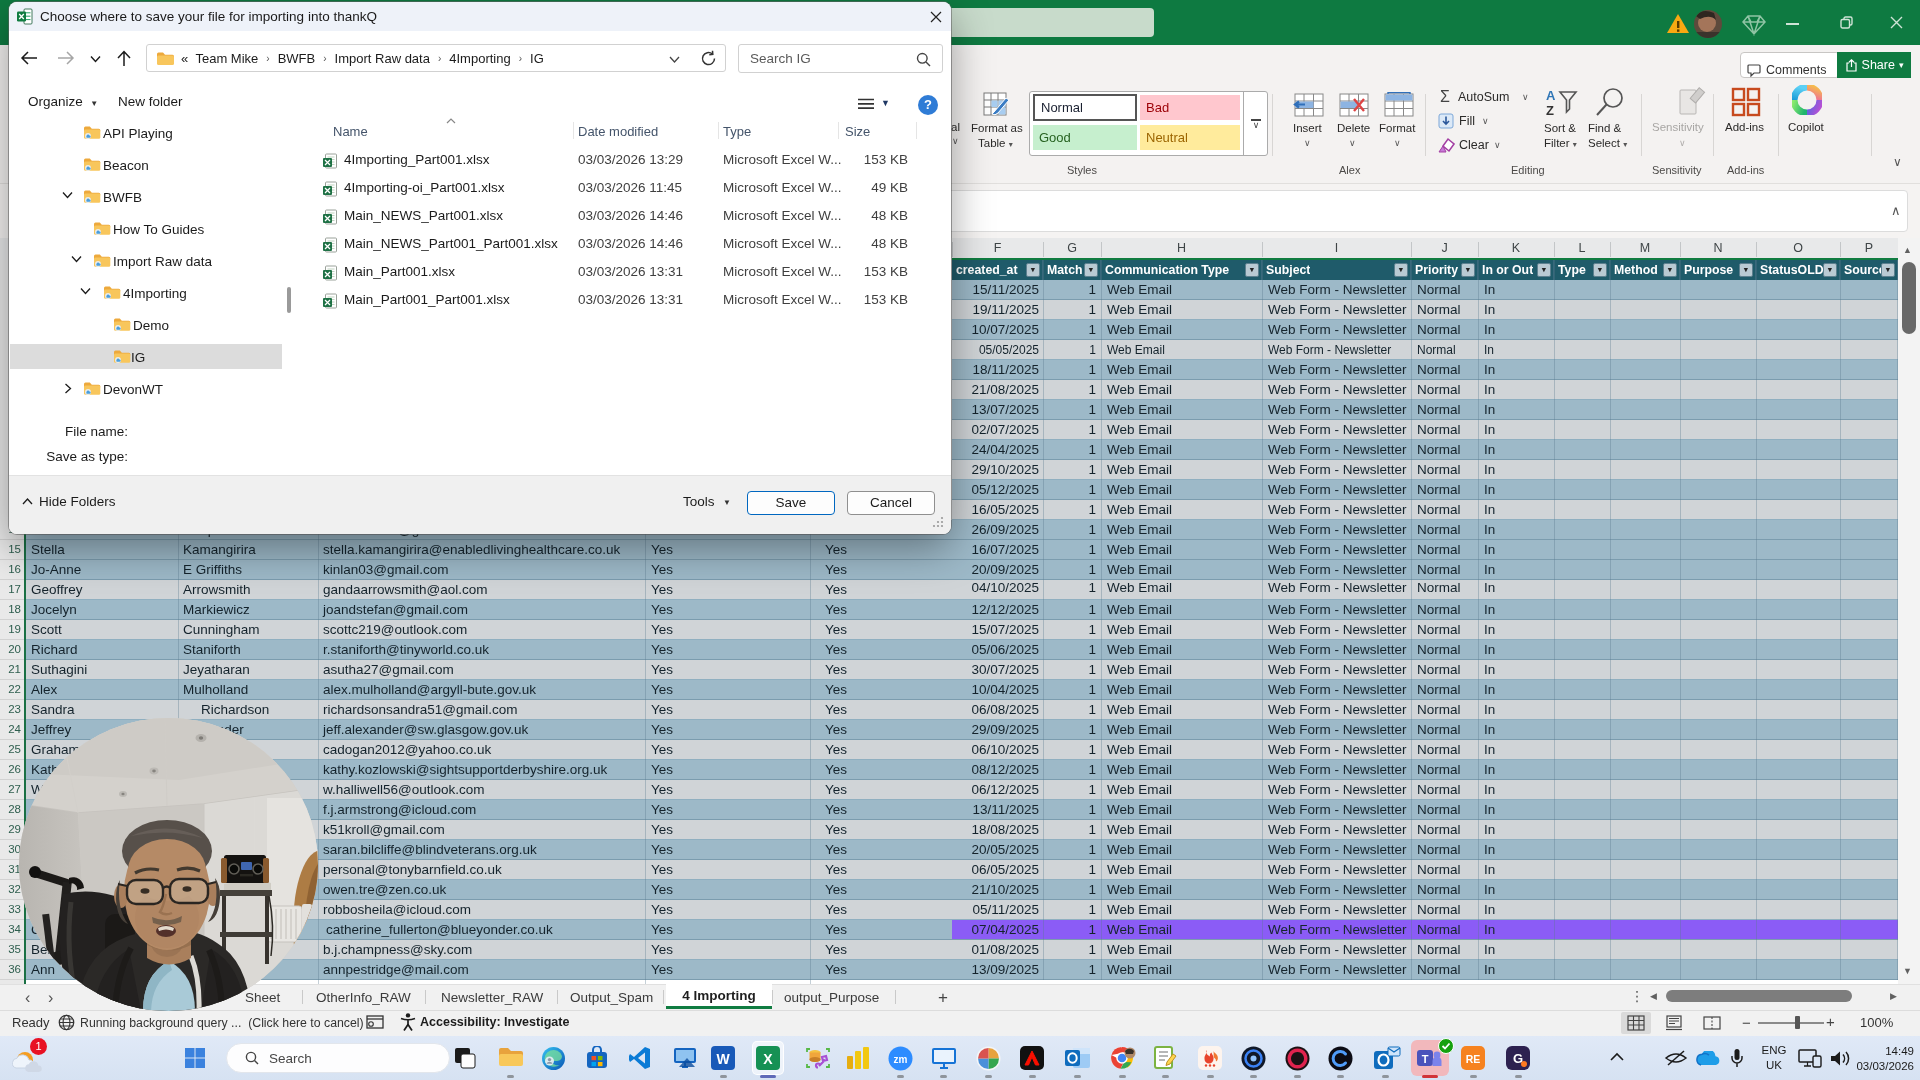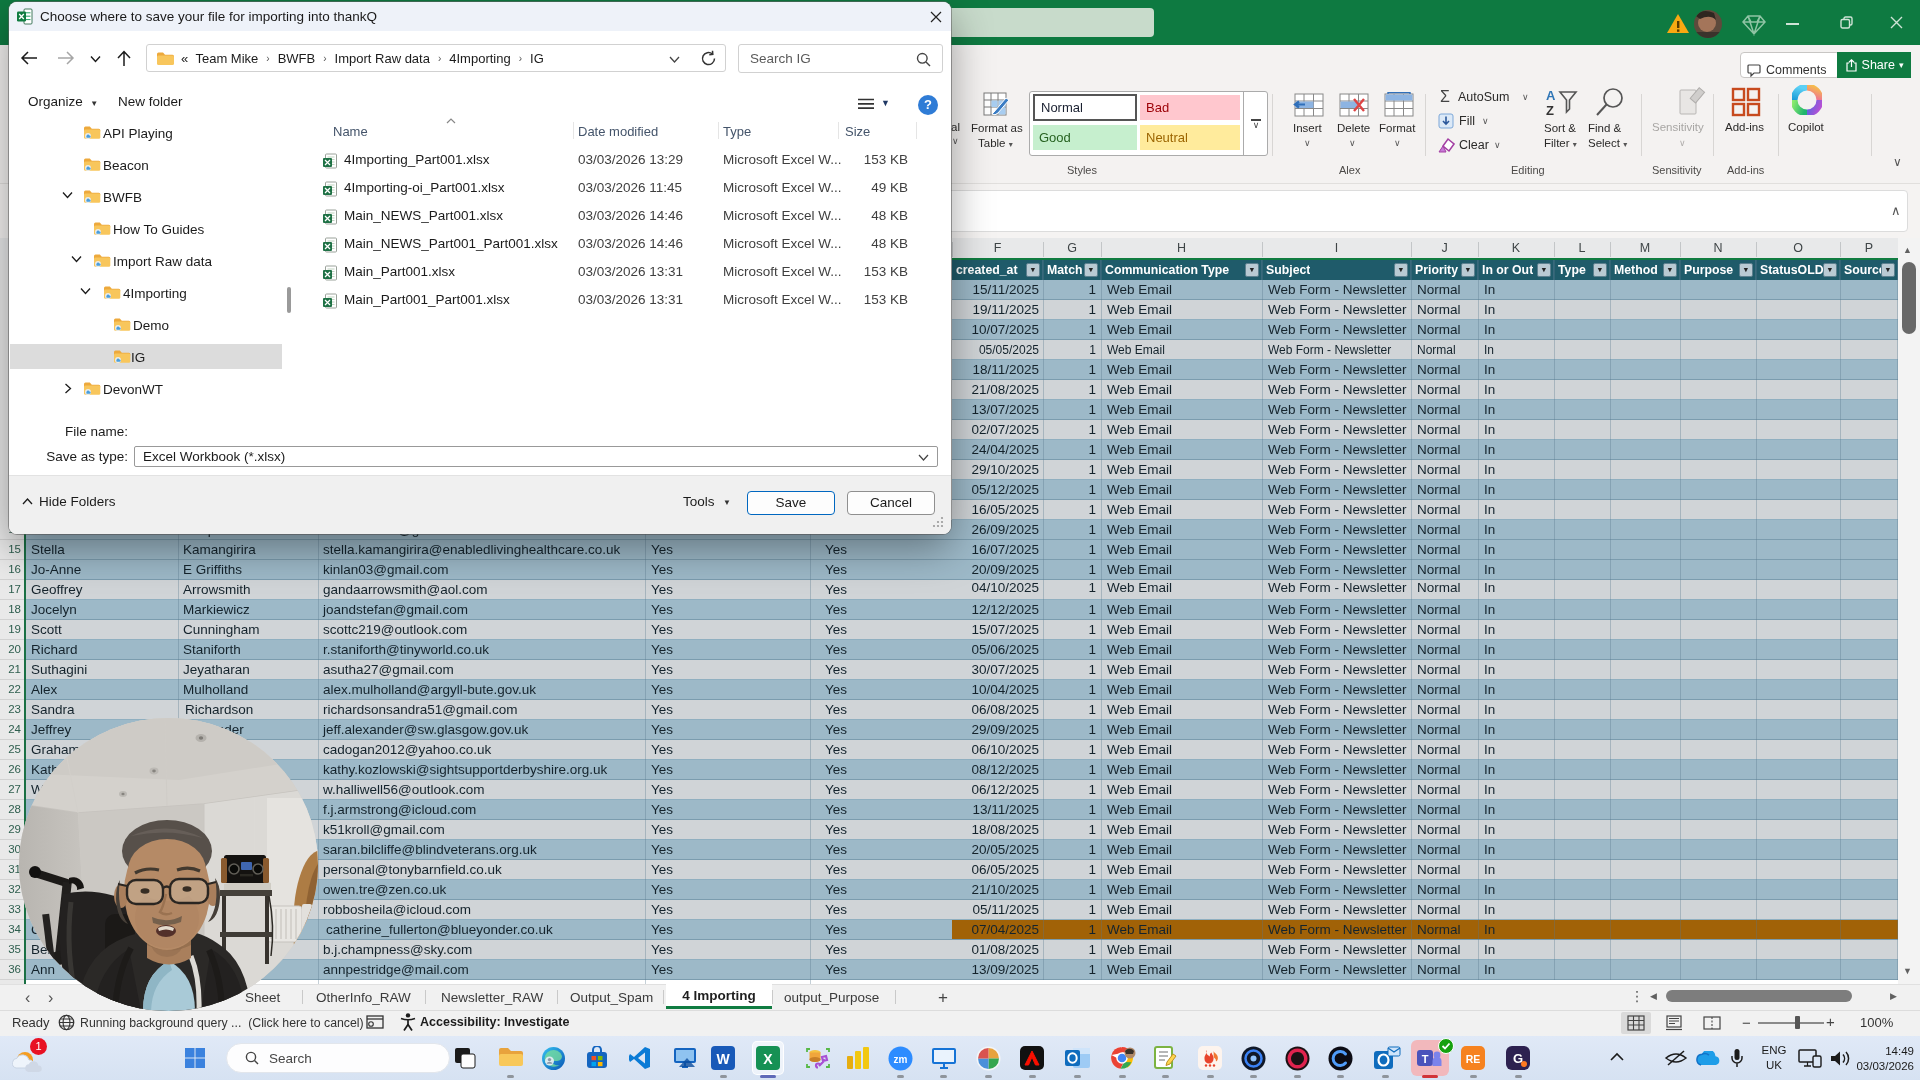--- a/index.html
+++ b/index.html
@@ -522,21 +522,21 @@
     <div style="width:76px;padding-left:6px">In</div>
   </div>
 <div class="ab" style="left:952px;top:900px;width:946px;height:20px;background:#d0d4d7;border-bottom:1px solid #8fafc0;display:flex;align-items:center;font-size:13.5px;color:#14232c">
     <div style="width:91px;text-align:right;padding-right:4px">05/11/2025</div>
     <div style="width:58px;text-align:right;padding-right:5px">1</div>
     <div style="width:161px;padding-left:6px">Web Email</div>
     <div style="width:149px;padding-left:6px">Web Form - Newsletter</div>
     <div style="width:67px;padding-left:6px">Normal</div>
     <div style="width:76px;padding-left:6px">In</div>
   </div>
-<div class="ab" style="left:952px;top:920px;width:946px;height:20px;background:#a16207;border-bottom:1px solid #7b9cae;display:flex;align-items:center;font-size:13.5px;color:#14232c">
+<div class="ab" style="left:952px;top:920px;width:946px;height:20px;background:#8b5cf6;border-bottom:1px solid #7b9cae;display:flex;align-items:center;font-size:13.5px;color:#14232c">
     <div style="width:91px;text-align:right;padding-right:4px">07/04/2025</div>
     <div style="width:58px;text-align:right;padding-right:5px">1</div>
     <div style="width:161px;padding-left:6px">Web Email</div>
     <div style="width:149px;padding-left:6px">Web Form - Newsletter</div>
     <div style="width:67px;padding-left:6px">Normal</div>
     <div style="width:76px;padding-left:6px">In</div>
   </div>
 <div class="ab" style="left:952px;top:940px;width:946px;height:20px;background:#d0d4d7;border-bottom:1px solid #8fafc0;display:flex;align-items:center;font-size:13.5px;color:#14232c">
     <div style="width:91px;text-align:right;padding-right:4px">01/08/2025</div>
     <div style="width:58px;text-align:right;padding-right:5px">1</div>
@@ -659,21 +659,21 @@
     <div style="width:327px;padding-left:5px;overflow:hidden">alex.mulholland@argyll-bute.gov.uk</div>
     <div style="width:165px;padding-left:6px">Yes</div>
     <div style="width:142px;padding-left:15px">Yes</div>
   </div>
 <div class="ab" style="left:0px;top:683px;white-space:nowrap;">
     <div style="width:21px;text-align:right;font-size:11.5px;color:#2e5e4e">22</div>
   </div>
 <div class="ab" style="left:0px;top:699px;width:26px;height:1px;background:#d2d2d2"></div>
 <div class="ab" style="left:26px;top:700px;width:926px;height:20px;background:#d0d4d7;border-bottom:1px solid #8fafc0;display:flex;align-items:center;font-size:13.5px;color:#14232c">
     <div style="width:152px;padding-left:5px;overflow:hidden">Sandra</div>
-    <div style="width:140px;padding-left:7px;overflow:hidden">Richardson</div>
+    <div style="width:140px;padding-left:23px;overflow:hidden">Richardson</div>
     <div style="width:327px;padding-left:5px;overflow:hidden">richardsonsandra51@gmail.com</div>
     <div style="width:165px;padding-left:6px">Yes</div>
     <div style="width:142px;padding-left:15px">Yes</div>
   </div>
 <div class="ab" style="left:0px;top:703px;white-space:nowrap;">
     <div style="width:21px;text-align:right;font-size:11.5px;color:#2e5e4e">23</div>
   </div>
 <div class="ab" style="left:0px;top:719px;width:26px;height:1px;background:#d2d2d2"></div>
 <div class="ab" style="left:26px;top:720px;width:926px;height:20px;background:#9db9c8;border-bottom:1px solid #7b9cae;display:flex;align-items:center;font-size:13.5px;color:#14232c">
     <div style="width:152px;padding-left:5px;overflow:hidden">Jeffrey</div>
@@ -1434,26 +1434,20 @@
         <path d="M3 7 l5 5 M8 7 l-5 5" stroke="#fff" stroke-width="1.3"></path>
       </svg>
       <span style="position:absolute;left:335px;top:2px">Main_Part001_Part001.xlsx</span>
       <span style="position:absolute;left:569px;top:2px;color:#3f3f3f">03/03/2026 13:31</span>
       <span style="position:absolute;left:714px;top:2px;color:#3f3f3f">Microsoft Excel W...</span>
       <span style="position:absolute;left:809px;top:2px;width:90px;text-align:right;color:#3f3f3f">153 KB</span>
     </div>
 
 <div class="ab" style="left:0;top:422px;width:119px;text-align:right">File name:</div>
 <div class="ab" style="left:0;top:447px;width:119px;text-align:right">Save as type:</div>
-<div class="ab" style="left:125px;top:444px;width:804px;height:21px;border:1px solid #999;border-radius:2px;background:#fff">
-<span style="position:absolute;left:8px;top:2px">Excel Workbook (*.xlsx)</span>
-<svg style="position:absolute;right:8px;top:7px" width="11" height="7" viewBox="0 0 11 7">
-        <path d="M1 1 L5.5 6 L10 1" fill="none" stroke="#444" stroke-width="1.2"></path>
-      </svg>
-</div>
 
 <div class="ab" style="left:0;top:473px;width:942px;height:59px;background:#f0f0f0;border-top:1px solid #e2e2e2;border-radius:0 0 8px 8px"></div>
 <svg class="ab" style="left:13px;top:496px" width="11" height="7" viewBox="0 0 11 7">
       <path d="M1 6 L5.5 1 L10 6" fill="none" stroke="#1b1b1b" stroke-width="1.3"></path>
     </svg>
 <div class="ab" style="left:30px;top:492px">Hide Folders</div>
 <div class="ab" style="left:674px;top:492px">Tools</div>
 <div class="ab" style="left:714px;top:496px;font-size:8px;color:#333">▼</div>
 <div class="ab" style="left:738px;top:489px;width:88px;height:24px;background:#fdfdfd;border:1px solid #0067c0;border-radius:4px;text-align:center;line-height:22px">Save</div>
 <div class="ab" style="left:838px;top:489px;width:88px;height:24px;background:#fdfdfd;border:1px solid #8f8f8f;border-radius:4px;text-align:center;line-height:22px">Cancel</div>

